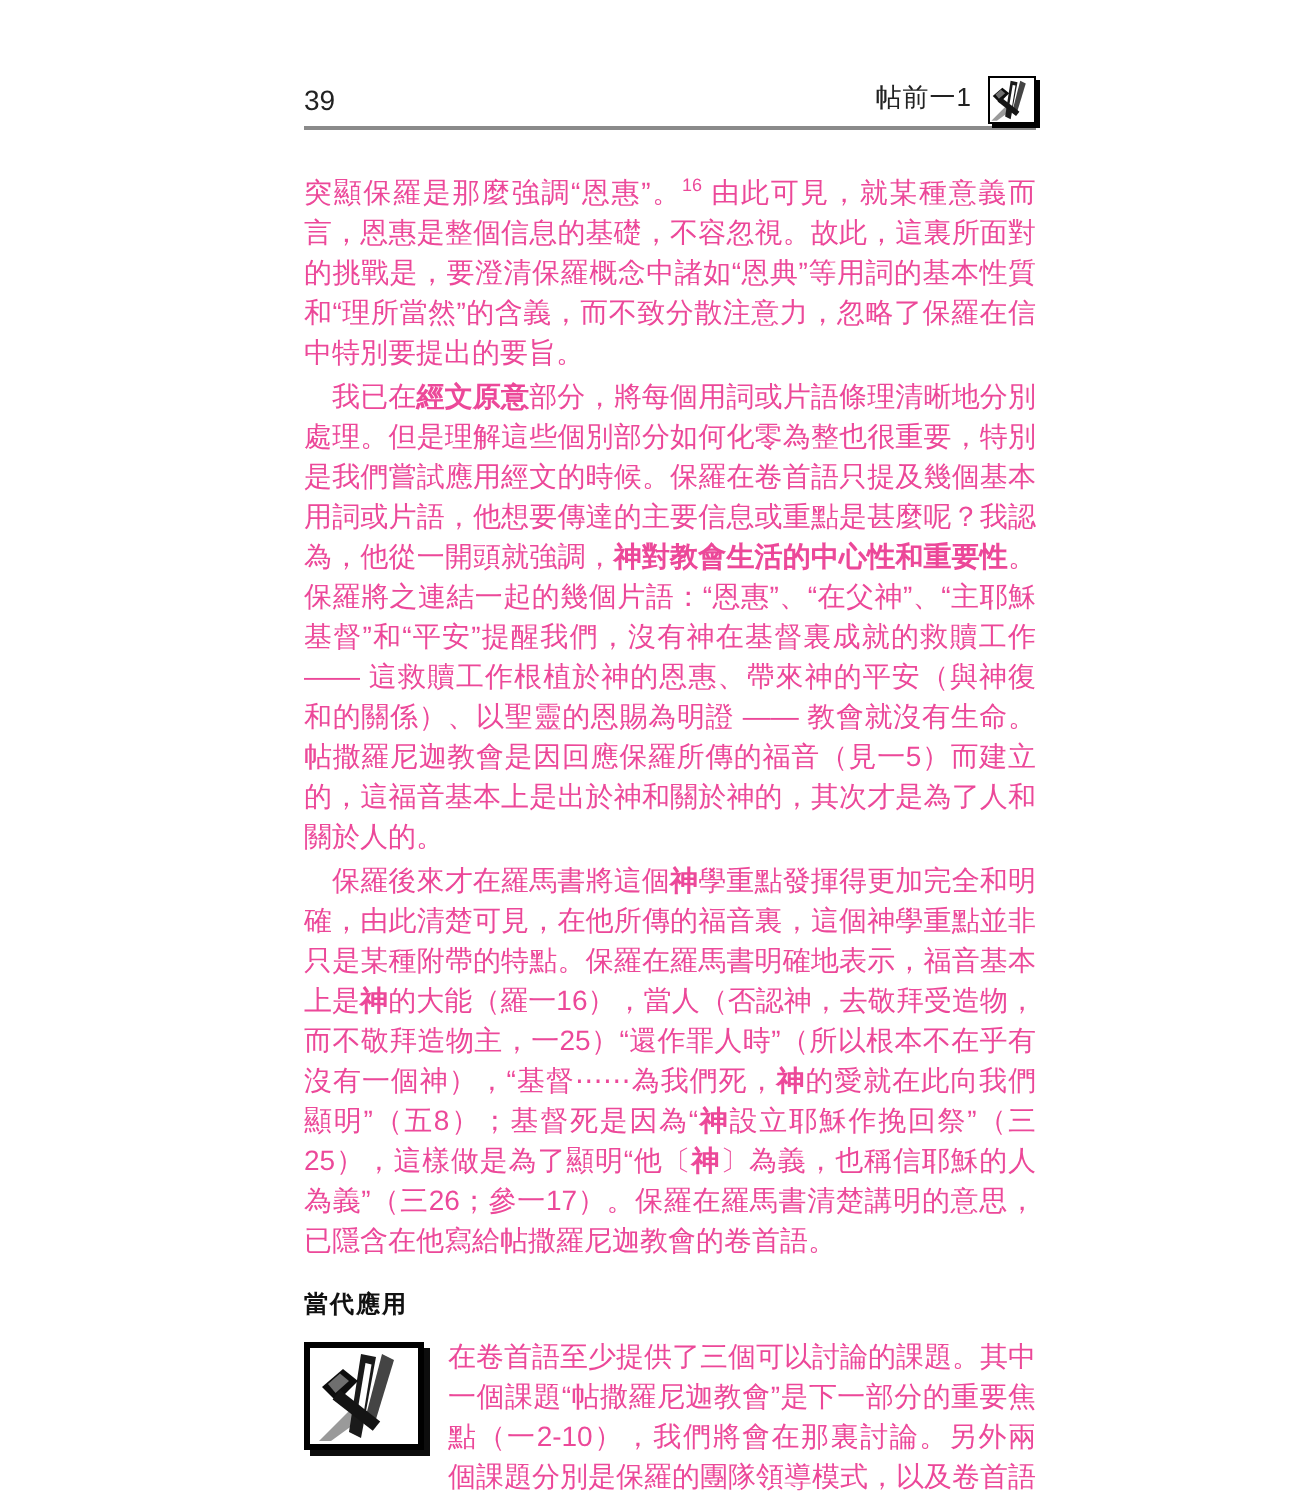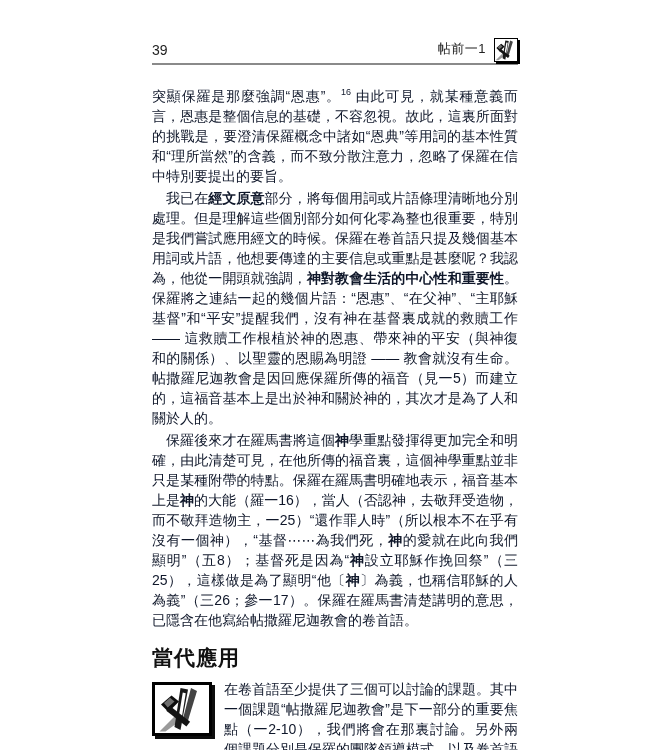--- a/index.html
+++ b/index.html
@@ -30,28 +30,28 @@
     box-shadow:2px 2px 0 #000;
     margin-left:8px;margin-bottom:1px;
   }
   .header-icon svg{display:block;width:100%;height:100%;}
   
   .bodytext{margin-top:21px;}
   p.para{
     margin:0 0 2px 0;
     font-size:14px;line-height:20px;
     text-align:justify;text-justify:inter-ideograph;
-    color:#0f172a;
+    color:#ec4899;
   }
   p.para.indent{text-indent:1em;}
   .b{font-weight:bold;margin-top:36px;}
   sup{font-size:9px;line-height:0;vertical-align:super;}
   h3.section-heading{
     margin:14px 0 7px 0;
-    font-size:21px;font-weight:bold;letter-spacing:1px;color:#111;
+    font-size:12px;font-weight:bold;letter-spacing:1px;color:#111;
   }
   
   .application{overflow:visible;}
   .app-icon{
     float:left;
     width:54px;height:48px;
     border:3px solid #000;background:#fff;
     box-shadow:3px 3px 0 #0d0d0d;
     margin:3px 12px 5px 0;
   }

